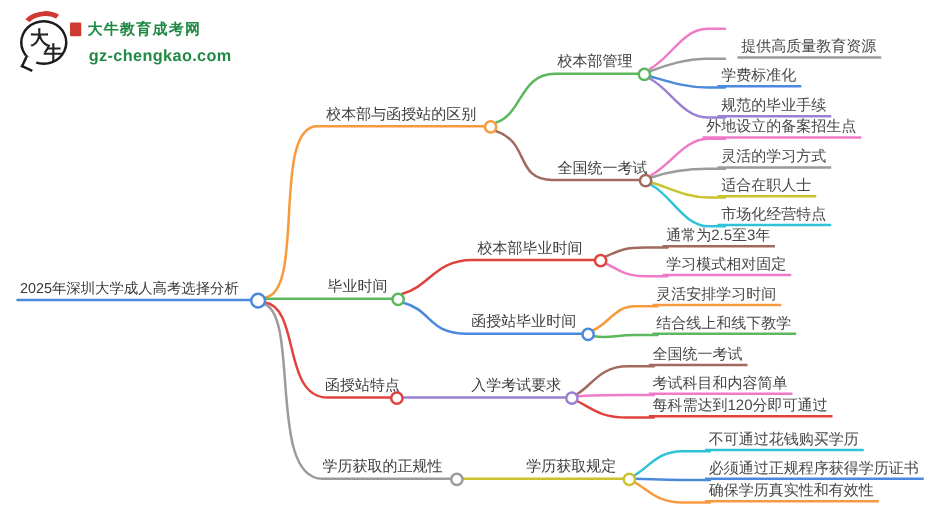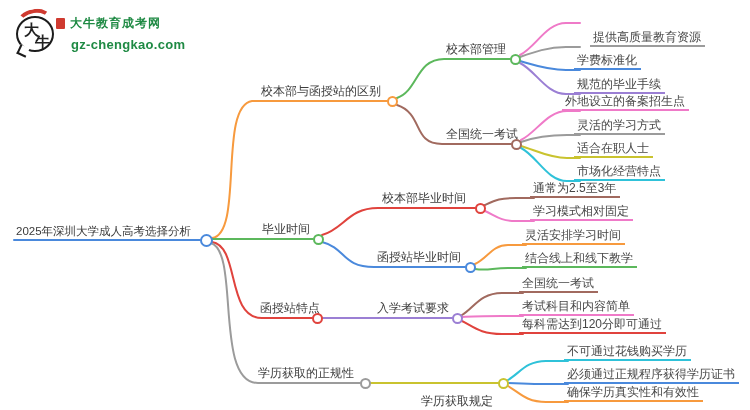--- a/index.html
+++ b/index.html
@@ -110,21 +110,21 @@
 
   <div class="lbl" style="left:261px;top:84px;">校本部与函授站的区别</div>
   <div class="lbl" style="left:446px;top:42px;">校本部管理</div>
   <div class="lbl" style="left:446px;top:127px;">全国统一考试</div>
   <div class="lbl" style="left:262px;top:222px;">毕业时间</div>
   <div class="lbl" style="left:382px;top:191px;">校本部毕业时间</div>
   <div class="lbl" style="left:377px;top:250px;">函授站毕业时间</div>
   <div class="lbl" style="left:260px;top:301px;">函授站特点</div>
   <div class="lbl" style="left:377px;top:301px;">入学考试要求</div>
   <div class="lbl" style="left:258px;top:366px;">学历获取的正规性</div>
-  <div class="lbl" style="left:421px;top:366px;margin-top:28px;">学历获取规定</div>
+  <div class="lbl" style="left:421px;top:366px;">学历获取规定</div>
 
   <div class="leaf u-gray" style="left:590px;top:30px;font-family:Liberation Serif, serif;">提供高质量教育资源</div>
   <div class="leaf u-blue" style="left:574px;top:53px;">学费标准化</div>
   <div class="leaf u-purple" style="left:574px;top:77px;">规范的毕业手续</div>
 
   <div class="leaf u-pink" style="left:562px;top:94px;">外地设立的备案招生点</div>
   <div class="leaf u-gray" style="left:574px;top:118px;">灵活的学习方式</div>
   <div class="leaf u-olive" style="left:574px;top:141px;">适合在职人士</div>
   <div class="leaf u-cyan" style="left:574px;top:164px;">市场化经营特点</div>
 

